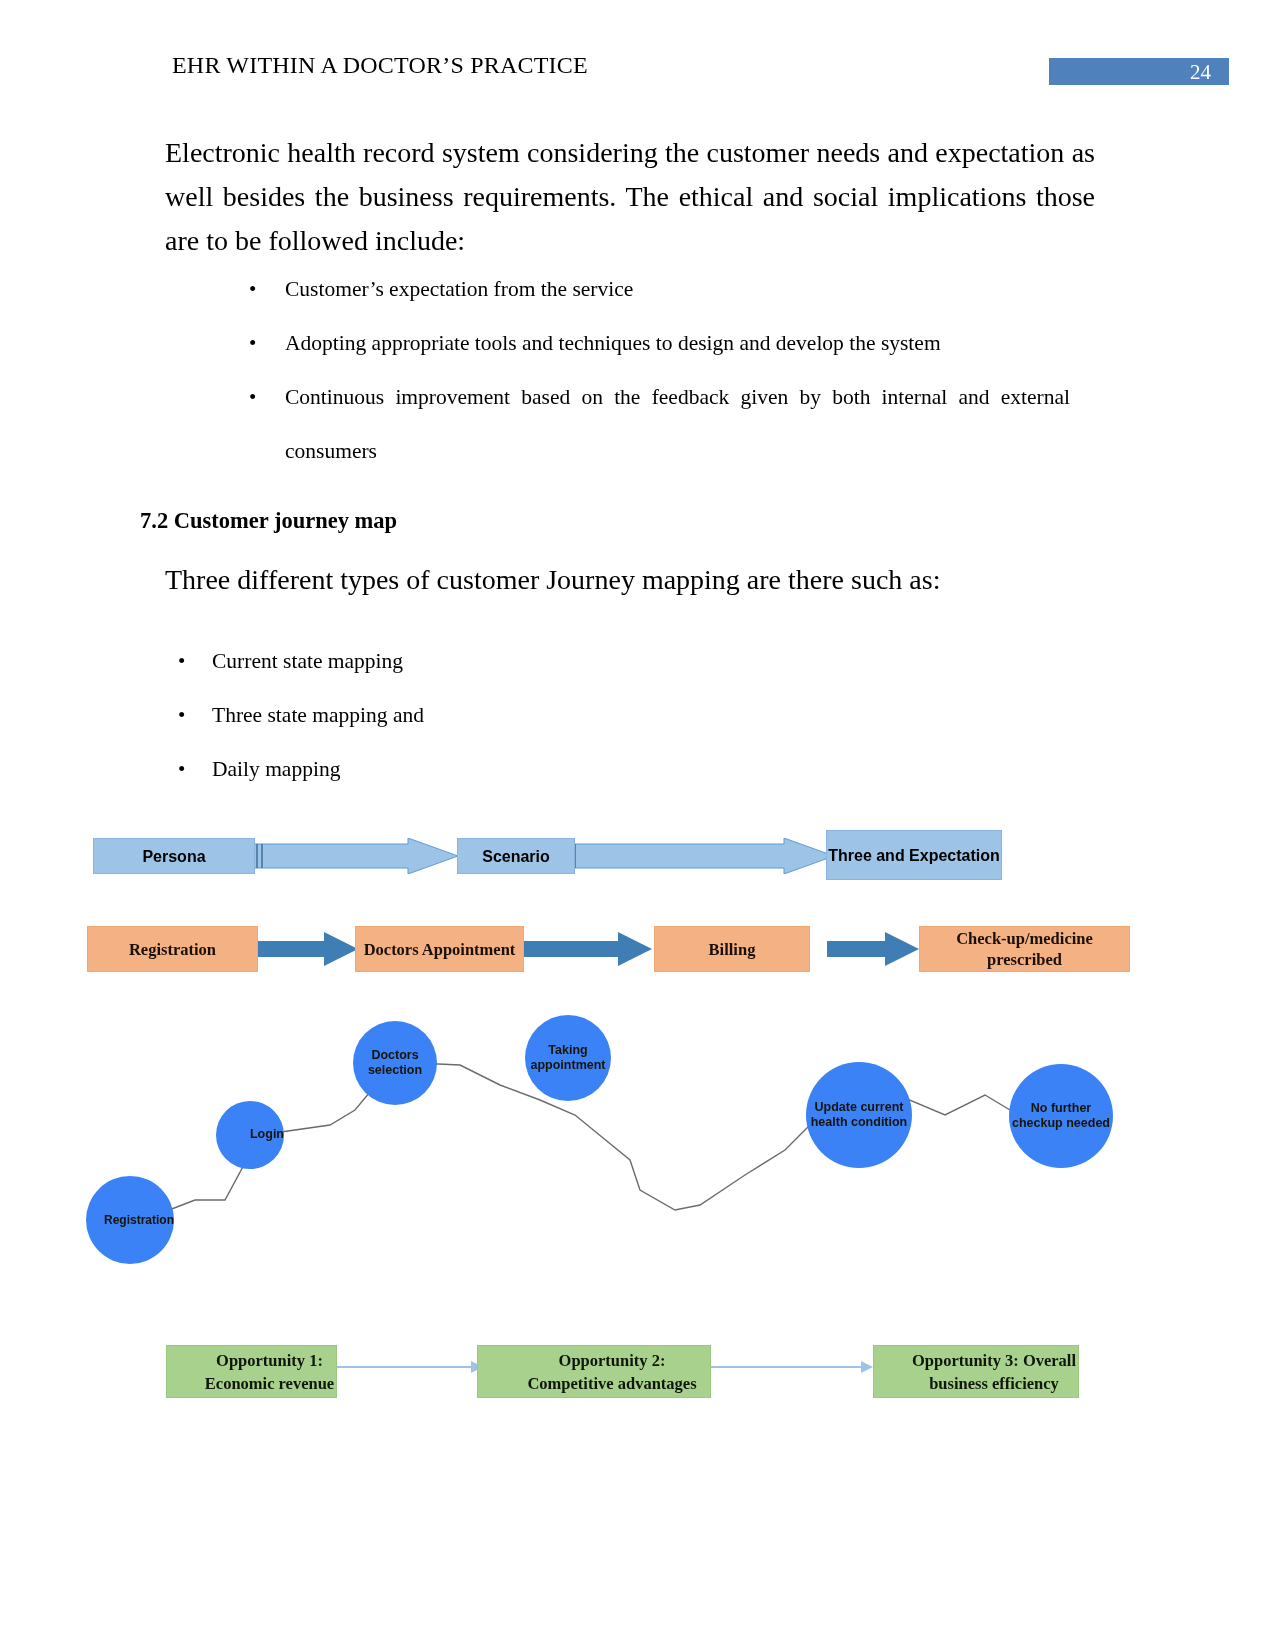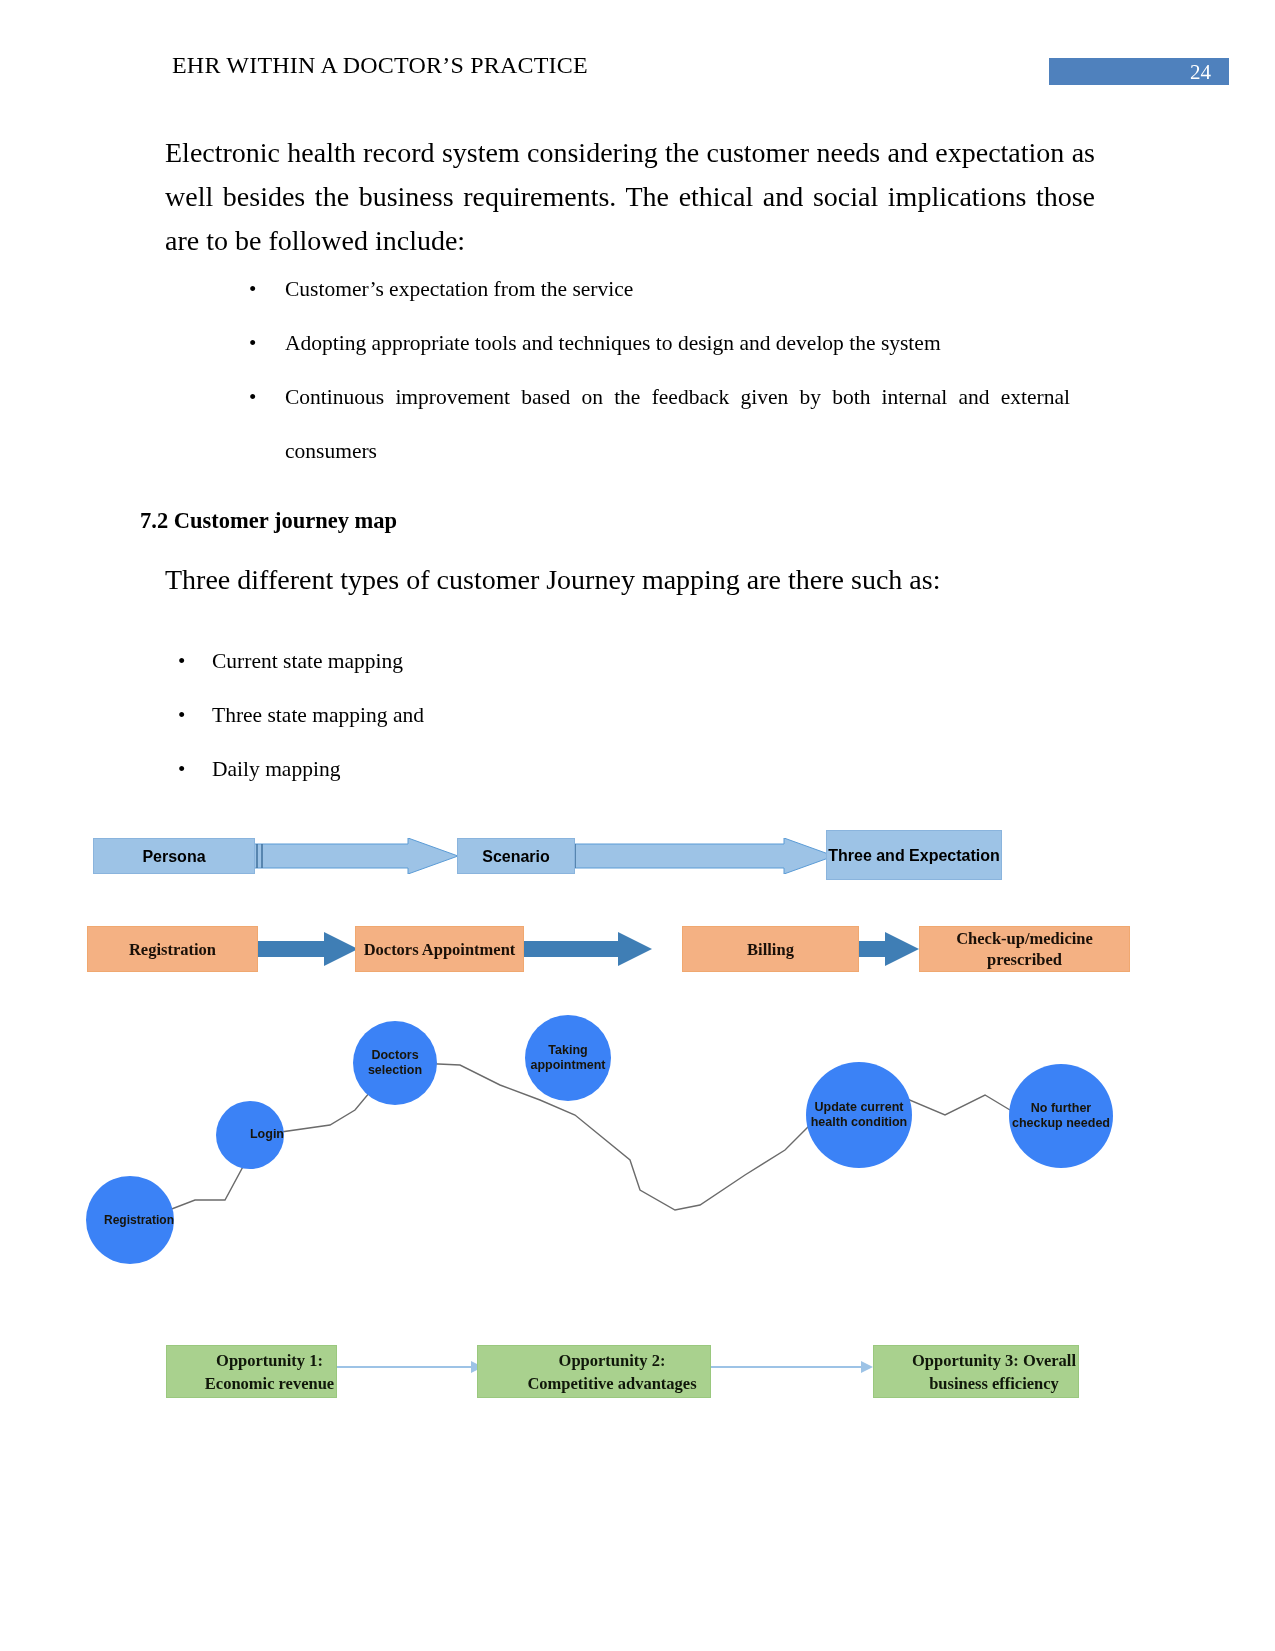--- a/index.html
+++ b/index.html
@@ -204,21 +204,21 @@
     <svg style="position:absolute;left:827px;top:932px;" width="92" height="34">
       <polygon points="0,9 0,25 58,25 58,34 92,17 58,0 58,9" fill="#3f7eb5"></polygon>
     </svg>
 
     <div class="orangebox" style="left:87px;top:926px;width:171px;height:46px;">
       <span>Registration</span>
     </div>
     <div class="orangebox" style="left:355px;top:926px;width:169px;height:46px;">
       <span>Doctors Appointment</span>
     </div>
-    <div class="orangebox" style="left:654px;top:926px;width:177px;height:46px;margin-left:28px;">
+    <div class="orangebox" style="left:654px;top:926px;width:156px;height:46px;">
       <span>Billing</span>
     </div>
     <div class="orangebox" style="left:919px;top:926px;width:211px;height:46px;">
       <span>Check-up/medicine prescribed</span>
     </div>
 
     <svg style="position:absolute;left:85px;top:1010px;" width="1060" height="270">
       <polyline points="45,215 110,190 140,190 175,125 245,115 270,100 310,52 375,55 415,75 455,90 490,105 545,150 555,180 590,200 615,195 660,165 700,140 730,110 775,105 820,88 860,105 900,85 925,100" fill="none" stroke="#6b6b6b" stroke-width="1.4"></polyline>
     </svg>
 

